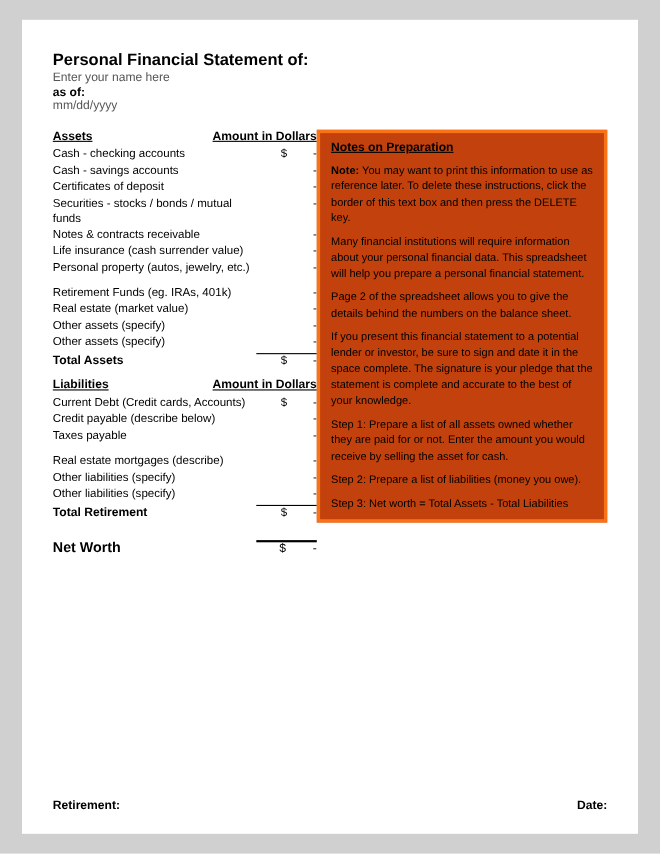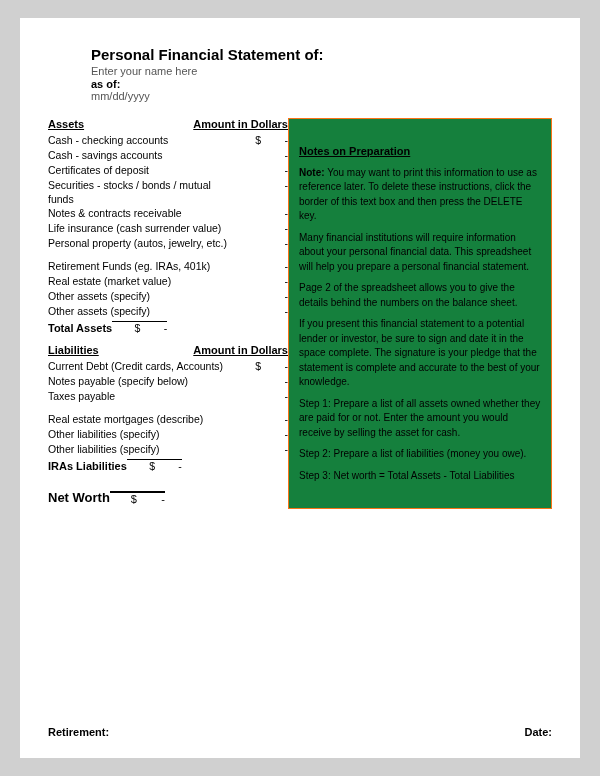--- a/index.html
+++ b/index.html
@@ -17,21 +17,20 @@
       width: 560px;
       min-height: 740px;
       margin: 18px auto;
       padding: 28px 28px 20px 28px;
       display: flex;
       flex-direction: column;
       position: relative;
     }
     .header-section {
       margin-bottom: 14px;
-      margin-left: 43px;
     }
     .header-title {
       font-size: 15px;
       font-weight: bold;
       color: #000;
       margin-bottom: 2px;
     }
     .header-name {
       font-size: 11px;
       color: #555;
@@ -94,21 +93,21 @@
     }
     .line-value {
       font-size: 10.5px;
       color: #000;
       white-space: nowrap;
       min-width: 55px;
       text-align: right;
     }
     .total-row {
       display: flex;
-      justify-content: flex-start;
+      justify-content: space-between;
       align-items: center;
       margin-top: 2px;
       margin-bottom: 2px;
     }
     .total-label {
       font-size: 11px;
       font-weight: bold;
       color: #000;
     }
     .total-value {
@@ -116,23 +115,23 @@
       color: #000;
       min-width: 55px;
       text-align: right;
       border-top: 1px solid #000;
       font-weight: normal;
     }
     .spacer {
       height: 8px;
     }
     .notes-box {
-      border: 1px solid #f97316;
-      background: #15803d;
-      padding: 25px 10px;
+      border: 3px solid #f97316;
+      background: #c2410c;
+      padding: 6px 10px;
       font-size: 10px;
       color: #000;
       line-height: 1.45;
     }
     .notes-title {
       font-size: 11px;
       font-weight: bold;
       text-decoration: underline;
       margin-bottom: 6px;
       color: #000;
@@ -242,21 +241,21 @@
         <span class="section-title">Liabilities</span>
         <span class="col-header">Amount in Dollars</span>
       </div>
 
       <div>
         <div class="line-item">
           <span class="line-label">Current Debt (Credit cards, Accounts)</span>
           <span class="line-value">$&nbsp;&nbsp;&nbsp;&nbsp;&nbsp;&nbsp;&nbsp;&nbsp;-</span>
         </div>
         <div class="line-item">
-          <span class="line-label">Notes payable (specify below)</span>
+          <span class="line-label">Credit payable (describe below)</span>
           <span class="line-value">-</span>
         </div>
         <div class="line-item">
           <span class="line-label">Taxes payable</span>
           <span class="line-value">-</span>
         </div>
       </div>
 
       <div class="spacer"></div>
 
@@ -269,21 +268,21 @@
           <span class="line-label">Other liabilities (specify)</span>
           <span class="line-value">-</span>
         </div>
         <div class="line-item">
           <span class="line-label">Other liabilities (specify)</span>
           <span class="line-value">-</span>
         </div>
       </div>
 
       <div class="total-row">
-        <span class="total-label">IRAs Liabilities</span>
+        <span class="total-label">Total Retirement</span>
         <span class="total-value">$&nbsp;&nbsp;&nbsp;&nbsp;&nbsp;&nbsp;&nbsp;&nbsp;-</span>
       </div>
 
       <div class="spacer" style="height:14px;"></div>
 
       <div class="total-row">
         <span class="total-label" style="font-size:13px;">Net Worth</span>
         <span class="total-value" style="font-size:11px; border-top: 2px solid #000;">$&nbsp;&nbsp;&nbsp;&nbsp;&nbsp;&nbsp;&nbsp;&nbsp;-</span>
       </div>
 

